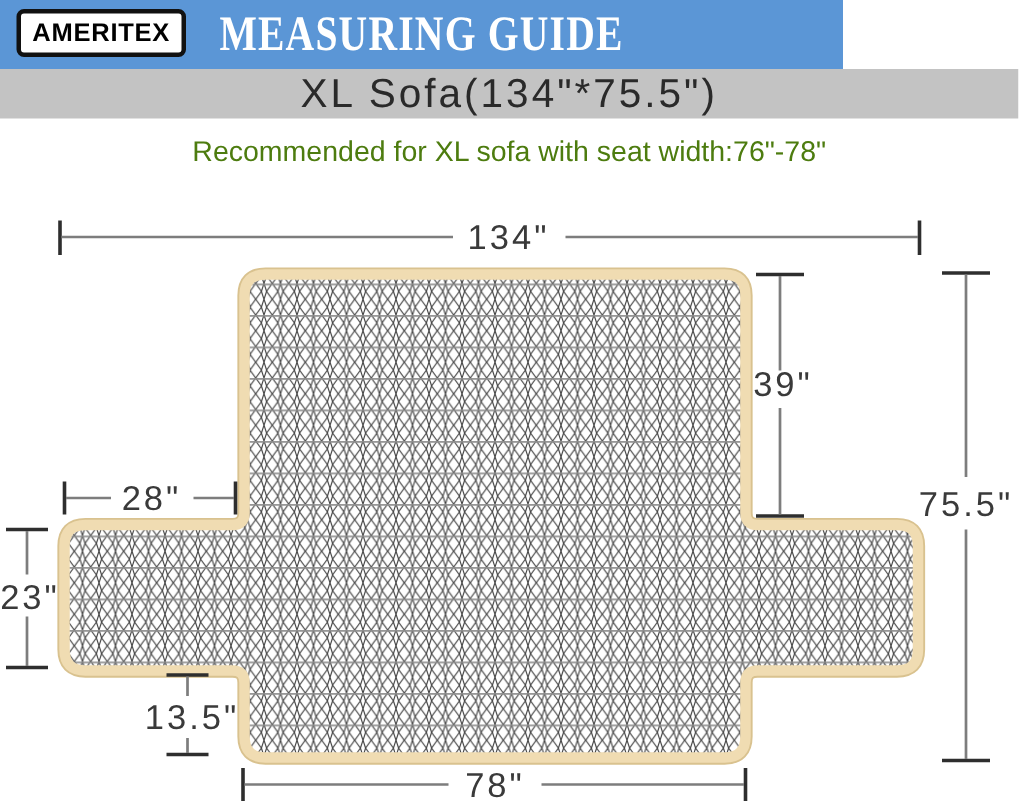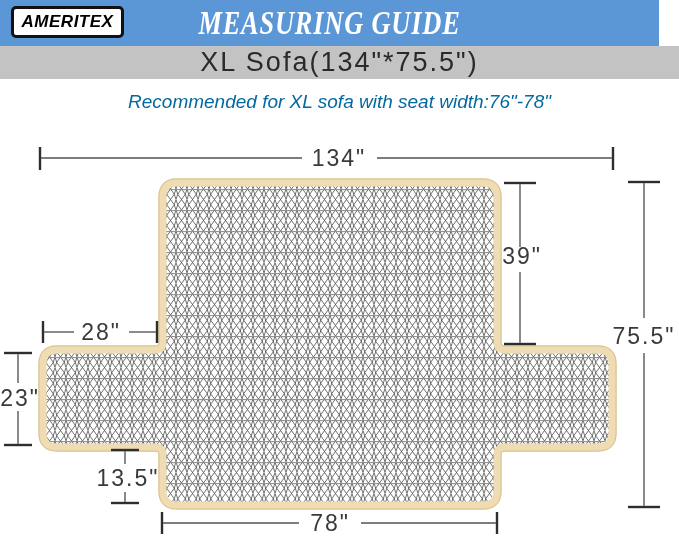--- a/index.html
+++ b/index.html
@@ -10,35 +10,35 @@
     --dimline:#7d7d7d;
     --tick:#2e2e2e;
     --dimtext:#3a3a3a;
   }
   *{margin:0;padding:0;box-sizing:border-box;}
   html,body{width:679px;height:536px;background:#fff;overflow:hidden;
     font-family:"Liberation Sans",sans-serif;}
   .stage{position:relative;width:679px;height:536px;background:#fff;}
 
   
-  .topbar{position:absolute;left:0;top:0;width:659px;height:46px;background:var(--blue);font-style:italic;}
+  .topbar{position:absolute;left:0;top:0;width:562px;height:46px;background:var(--blue);}
   .logo-box{position:absolute;left:11px;top:6px;width:113px;height:32px;background:#fff;
     border:3px solid #111;border-radius:5px;display:flex;align-items:center;justify-content:center;}
   .logo-box span{font-weight:bold;font-size:17px;letter-spacing:.5px;color:#000;}
   .main-title{position:absolute;left:0;right:0;top:0;height:46px;line-height:47px;
     text-align:center;color:#fff;font-family:"Liberation Serif",serif;font-weight:bold;
     font-size:33px;letter-spacing:1px;transform:scaleX(.8);transform-origin:center;}
 
   
   .sizebar{position:absolute;left:0;top:46px;width:679px;height:33px;background:var(--graybar);
     display:flex;align-items:center;justify-content:center;}
   .sizebar span{font-size:27px;letter-spacing:2px;color:#2a2a2a;}
 
   
-  .note{position:absolute;left:0;right:0;top:91px;text-align:center;font-size:19px;color:#0369a1;font-style:italic;}
+  .note{position:absolute;left:0;right:0;top:91px;text-align:center;font-size:19px;color:#4d7c0f;}
 
   
   .diagram{position:absolute;left:0;top:0;width:679px;height:536px;}
   .dline{stroke:var(--dimline);stroke-width:1.8;}
   .tick{stroke:var(--tick);stroke-width:2.4;}
   .dimtext{fill:var(--dimtext);font-family:"Liberation Sans",sans-serif;
     font-size:23px;letter-spacing:2px;}
 </style>
 </head>
 <body>

